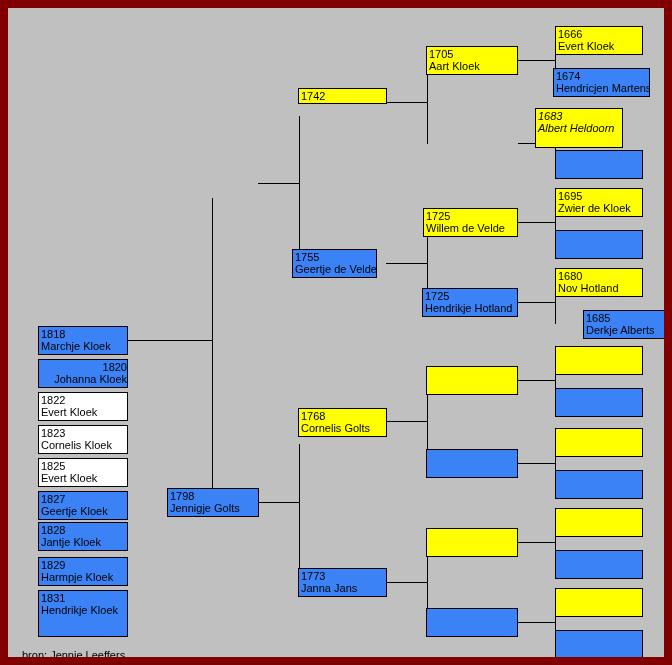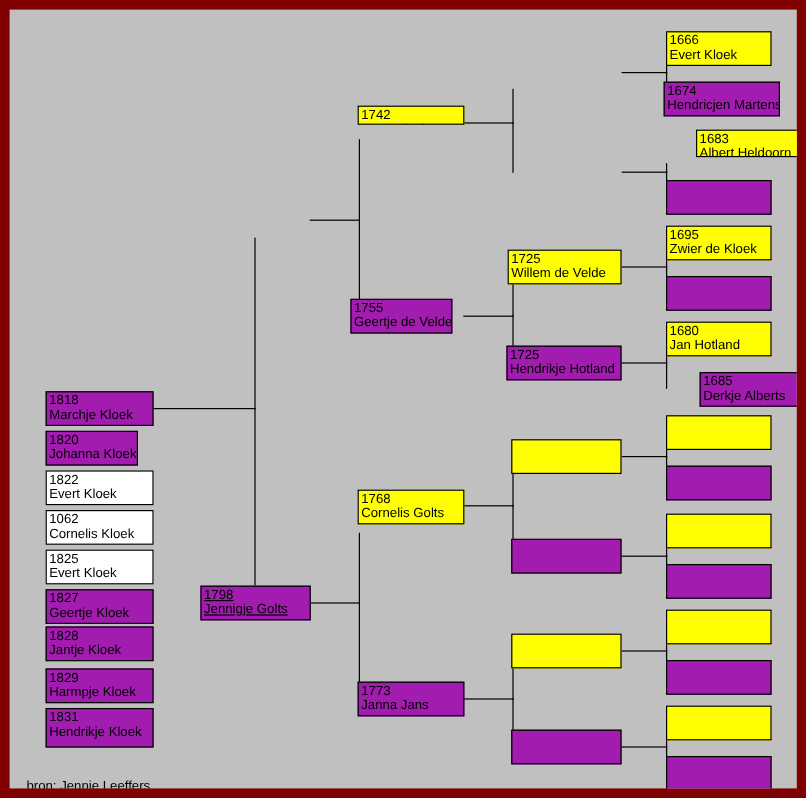--- a/index.html
+++ b/index.html
@@ -48,21 +48,21 @@
   }
   .node .yr {
     display: block;
     white-space: nowrap;
   }
   .node .nm {
     display: block;
     white-space: nowrap;
   }
   .male   { background: #ffff00; }
-  .female { background: #a21caf; }
+  .female { background: #3b82f6; }
   .white  { background: #ffffff; }
   .line {
     position: absolute;
     background: #000000;
   }
   .hline { height: 1px; }
   .vline { width: 1px; }
 </style>
 </head>
 <body>
@@ -134,20 +134,24 @@
   <div class="node male" style="left:290px; top:80px; width:89px; height:16px;">
     <span class="yr">1742</span>
     <span class="nm">Evert Kloek</span>
   </div>
 
   <div class="node female" style="left:284px; top:241px; width:85px; height:29px;">
     <span class="yr">1755</span>
     <span class="nm">Geertje de Velde</span>
   </div>
 
+  <div class="node male" style="left:418px; top:38px; width:92px; height:29px;">
+    <span class="yr">1705</span>
+    <span class="nm">Aart Kloek</span>
+  </div>
 
 
   <div class="node male" style="left:415px; top:200px; width:95px; height:29px;">
     <span class="yr">1725</span>
     <span class="nm">Willem de Velde</span>
   </div>
 
   <div class="node female" style="left:414px; top:280px; width:96px; height:29px;">
     <span class="yr">1725</span>
     <span class="nm">Hendrikje Hotland</span>
@@ -156,21 +160,21 @@
   <div class="node male" style="left:547px; top:18px; width:88px; height:29px;">
     <span class="yr">1666</span>
     <span class="nm">Evert Kloek</span>
   </div>
 
   <div class="node female" style="left:545px; top:60px; width:97px; height:29px;">
     <span class="yr">1674</span>
     <span class="nm">Hendricjen Martens</span>
   </div>
 
-  <div class="node male" style="left:572px; top:100px; width:88px; height:23px;">
+  <div class="node male" style="left:527px; top:100px; width:88px; height:40px;font-style:italic;">
     <span class="yr">1683</span>
     <span class="nm">Albert Heldoorn</span>
   </div>
 
   <div class="node female" style="left:547px; top:142px; width:88px; height:29px;">
     <span class="yr"></span>
     <span class="nm"></span>
   </div>
 
   <div class="node male" style="left:547px; top:180px; width:88px; height:29px;">
@@ -178,29 +182,29 @@
     <span class="nm">Zwier de Kloek</span>
   </div>
 
   <div class="node female" style="left:547px; top:222px; width:88px; height:29px;">
     <span class="yr"></span>
     <span class="nm"></span>
   </div>
 
   <div class="node male" style="left:547px; top:260px; width:88px; height:29px;">
     <span class="yr">1680</span>
-    <span class="nm">Jan Hotland</span>
+    <span class="nm">Nov Hotland</span>
   </div>
 
   <div class="node female" style="left:575px; top:302px; width:88px; height:29px;">
     <span class="yr">1685</span>
     <span class="nm">Derkje Alberts</span>
   </div>
 
-  <div class="node female" style="left:159px; top:480px; width:92px; height:29px;text-decoration:underline;">
+  <div class="node female" style="left:159px; top:480px; width:92px; height:29px;">
     <span class="yr">1798</span>
     <span class="nm">Jennigje Golts</span>
   </div>
 
   <div class="node male" style="left:290px; top:400px; width:89px; height:29px;">
     <span class="yr">1768</span>
     <span class="nm">Cornelis Golts</span>
   </div>
 
   <div class="node female" style="left:290px; top:560px; width:89px; height:29px;">
@@ -266,49 +270,49 @@
   <div class="node female" style="left:547px; top:622px; width:88px; height:29px;">
     <span class="yr"></span>
     <span class="nm"></span>
   </div>
 
   <div id="children-column">
       <div class="node female" style="left: 30px; top: 318px; width: 90px; height: 29px;">
         <span class="yr">1818</span>
         <span class="nm">Marchje Kloek</span>
       </div>
-      <div class="node female" style="left: 30px; top: 351px; width: 77px; height: 29px;">
+      <div class="node female" style="left: 30px; top: 351px; width: 90px; height: 29px; text-align: right;">
         <span class="yr">1820</span>
         <span class="nm">Johanna Kloek</span>
       </div>
       <div class="node white" style="left: 30px; top: 384px; width: 90px; height: 29px;">
         <span class="yr">1822</span>
         <span class="nm">Evert Kloek</span>
       </div>
       <div class="node white" style="left: 30px; top: 417px; width: 90px; height: 29px;">
-        <span class="yr">1062</span>
+        <span class="yr">1823</span>
         <span class="nm">Cornelis Kloek</span>
       </div>
       <div class="node white" style="left: 30px; top: 450px; width: 90px; height: 29px;">
         <span class="yr">1825</span>
         <span class="nm">Evert Kloek</span>
       </div>
       <div class="node female" style="left: 30px; top: 483px; width: 90px; height: 29px;">
         <span class="yr">1827</span>
         <span class="nm">Geertje Kloek</span>
       </div>
       <div class="node female" style="left: 30px; top: 514px; width: 90px; height: 29px;">
         <span class="yr">1828</span>
         <span class="nm">Jantje Kloek</span>
       </div>
       <div class="node female" style="left: 30px; top: 549px; width: 90px; height: 29px;">
         <span class="yr">1829</span>
         <span class="nm">Harmpje Kloek</span>
       </div>
-      <div class="node female" style="left: 30px; top: 582px; width: 90px; height: 33px;">
+      <div class="node female" style="left: 30px; top: 582px; width: 90px; height: 47px;">
         <span class="yr">1831</span>
         <span class="nm">Hendrikje Kloek</span>
       </div>
     </div>
 
   <div id="footer">bron: Jennie Leeffers</div>
 
 </div>
 
 </body></html>

